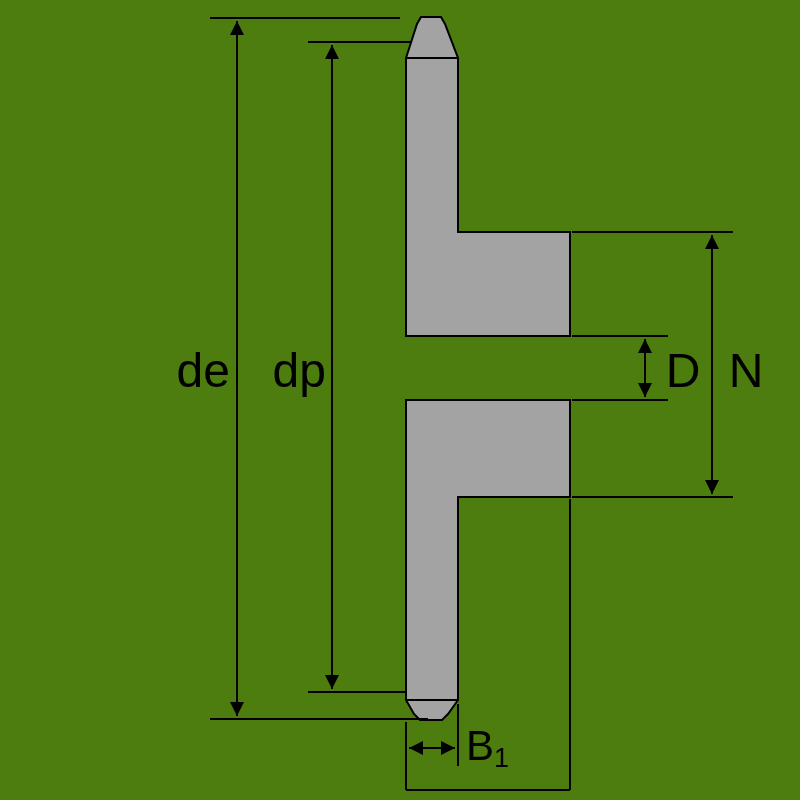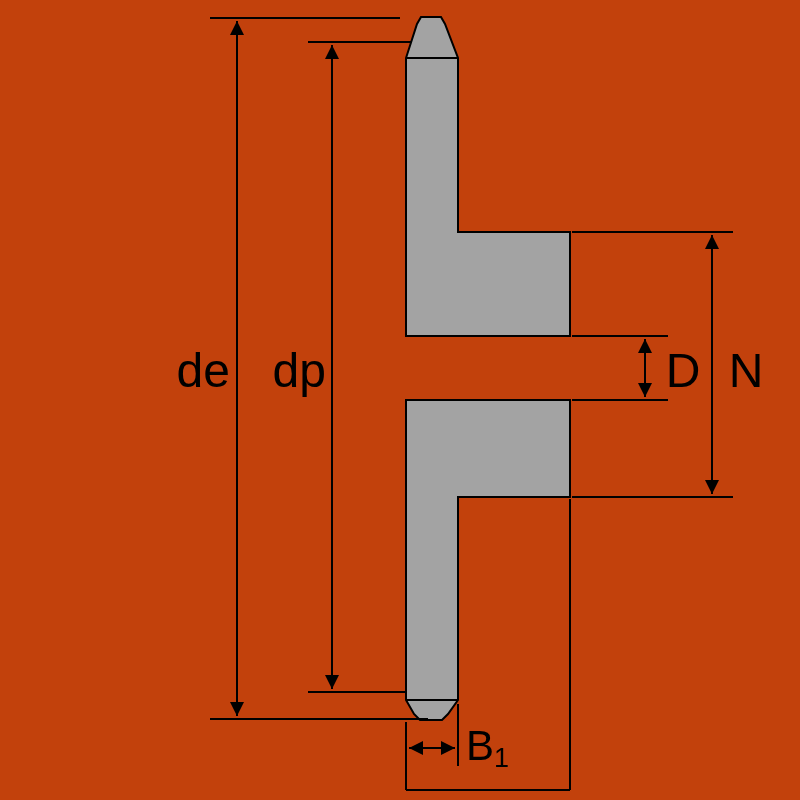--- a/index.html
+++ b/index.html
@@ -4,21 +4,21 @@
 <style>
   html, body {
     margin: 0;
     padding: 0;
     background: #ffffff;
   }
   .canvas {
     position: relative;
     width: 800px;
     height: 800px;
-    background: #c2410c;
+    background: #4d7c0f;
     overflow: hidden;
   }
   svg { display: block; }
   .body-part {
     stroke: #000000;
     stroke-width: 2;
     stroke-linejoin: miter;
   }
   .dimline {
     stroke: #000000;

